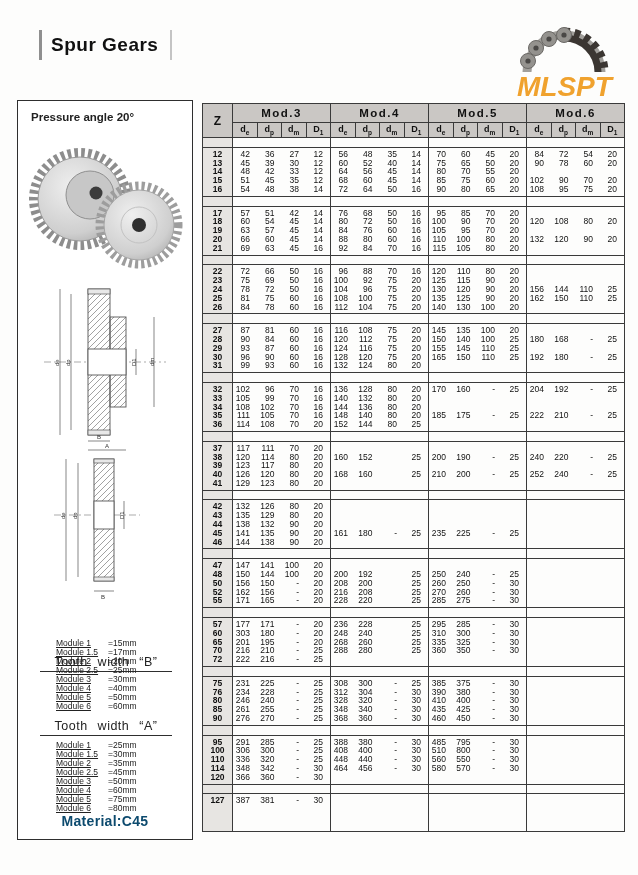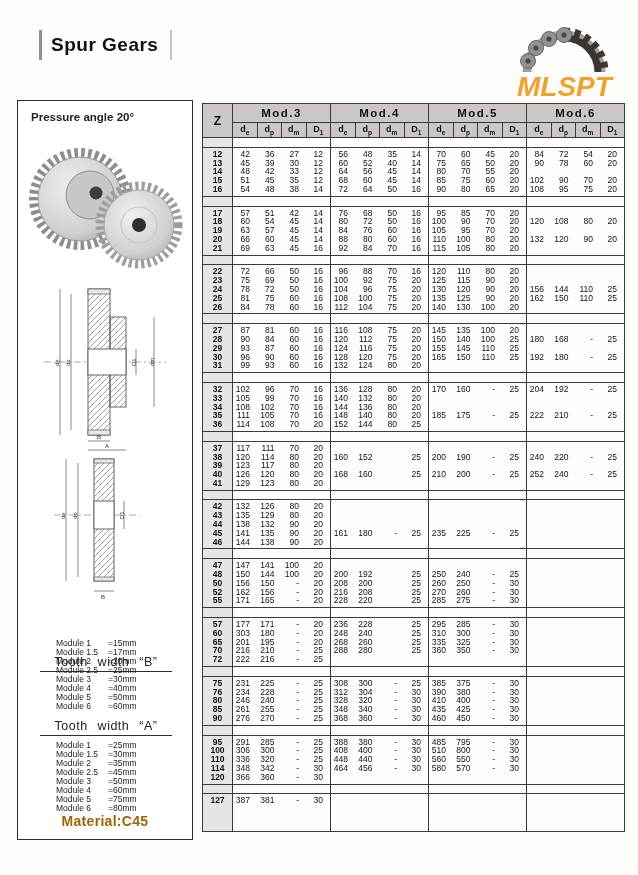--- a/index.html
+++ b/index.html
@@ -22,24 +22,24 @@
   .draw2{position:absolute;left:6px;top:352px;}
   .tw-head{position:absolute;left:22px;width:132px;text-align:center;
     font-size:12.5px;letter-spacing:.5px;word-spacing:6px;color:#222;
     border-bottom:1.5px solid #2e2e2e;padding-bottom:2px;}
   .tw-head.b{top:516px;margin-top:38px;}
   .tw-head.a{top:618px;}
   .mlist{position:absolute;left:38px;width:120px;}
   .mlist.b{top:538px;}
   .mlist.a{top:640px;}
   .mrow{display:flex;font-size:8.5px;line-height:9px;color:#222;}
-  .ml{width:52px;}
+  .ml{width:52px;text-decoration:underline;}
   .mv{}
   .material{position:absolute;left:0;top:712px;width:100%;text-align:center;
-    font-size:14px;font-weight:bold;color:#a16207;letter-spacing:.3px;}
+    font-size:14px;font-weight:bold;color:#0c4a6e;letter-spacing:.3px;}
   
   .gear-table{position:absolute;left:202px;top:103px;border-collapse:collapse;
     table-layout:fixed;font-size:8.5px;border:1.5px solid #3a3a3a;}
   .gear-table col.cz{width:30px;}
   .gear-table col.cd{width:24.5px;}
   .gear-table th{background:#cac7c4;border:1px solid #3a3a3a;padding:0;color:#111;}
   .zh{font-size:12px;font-weight:bold;}
   .modh{font-size:11.5px;font-weight:bold;letter-spacing:1.5px;height:18px;margin-left:41px;}
   .subh{font-size:9px;font-weight:bold;height:14px;}
   .subh sub{font-size:6.5px;}

